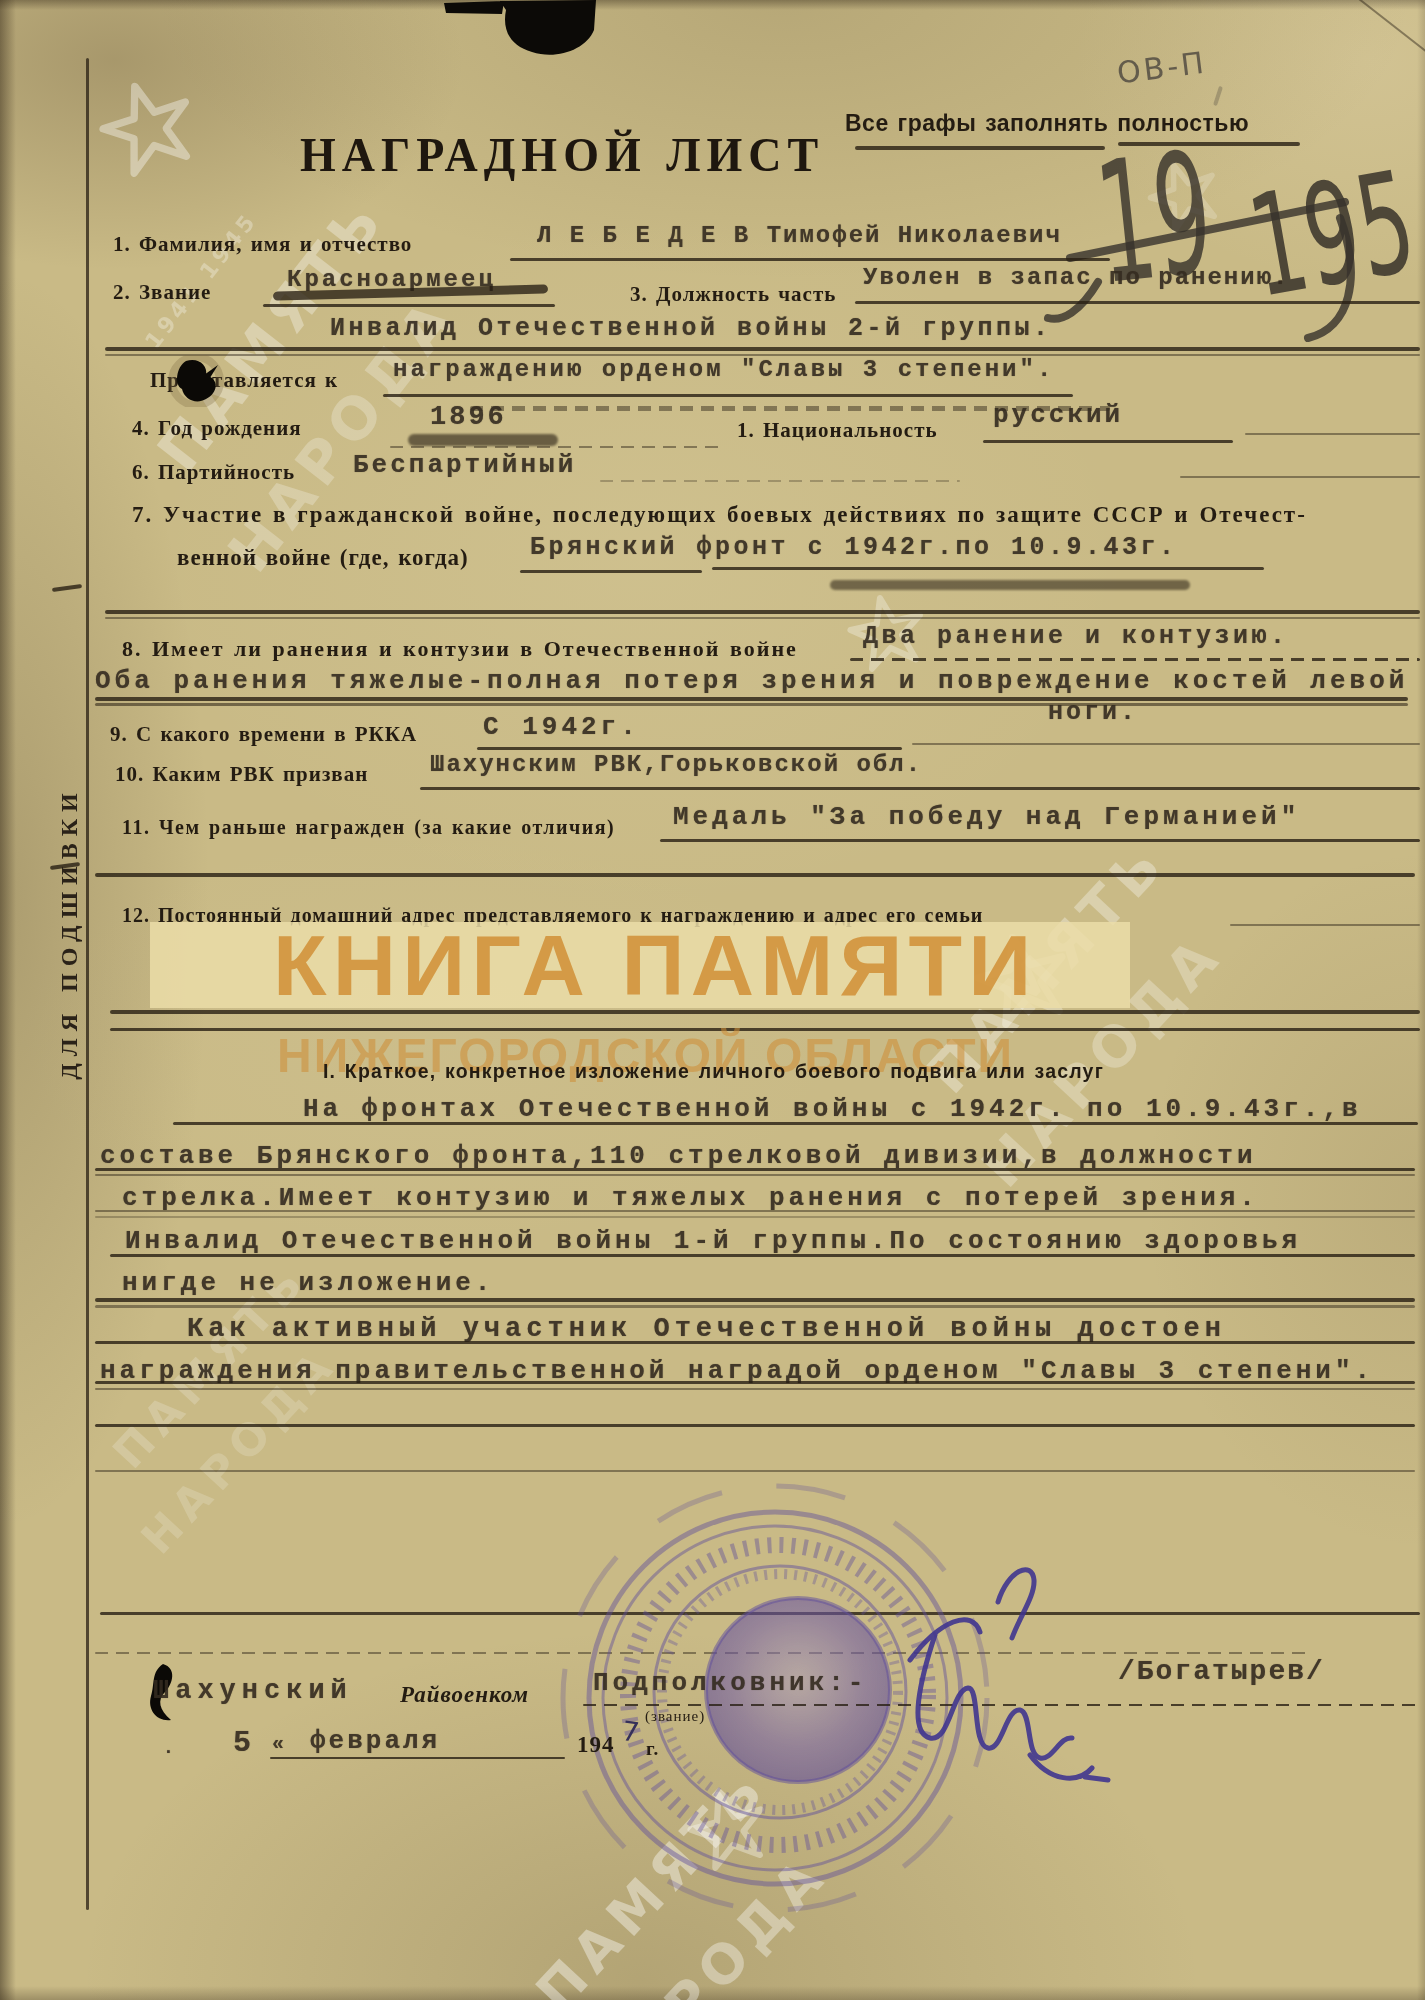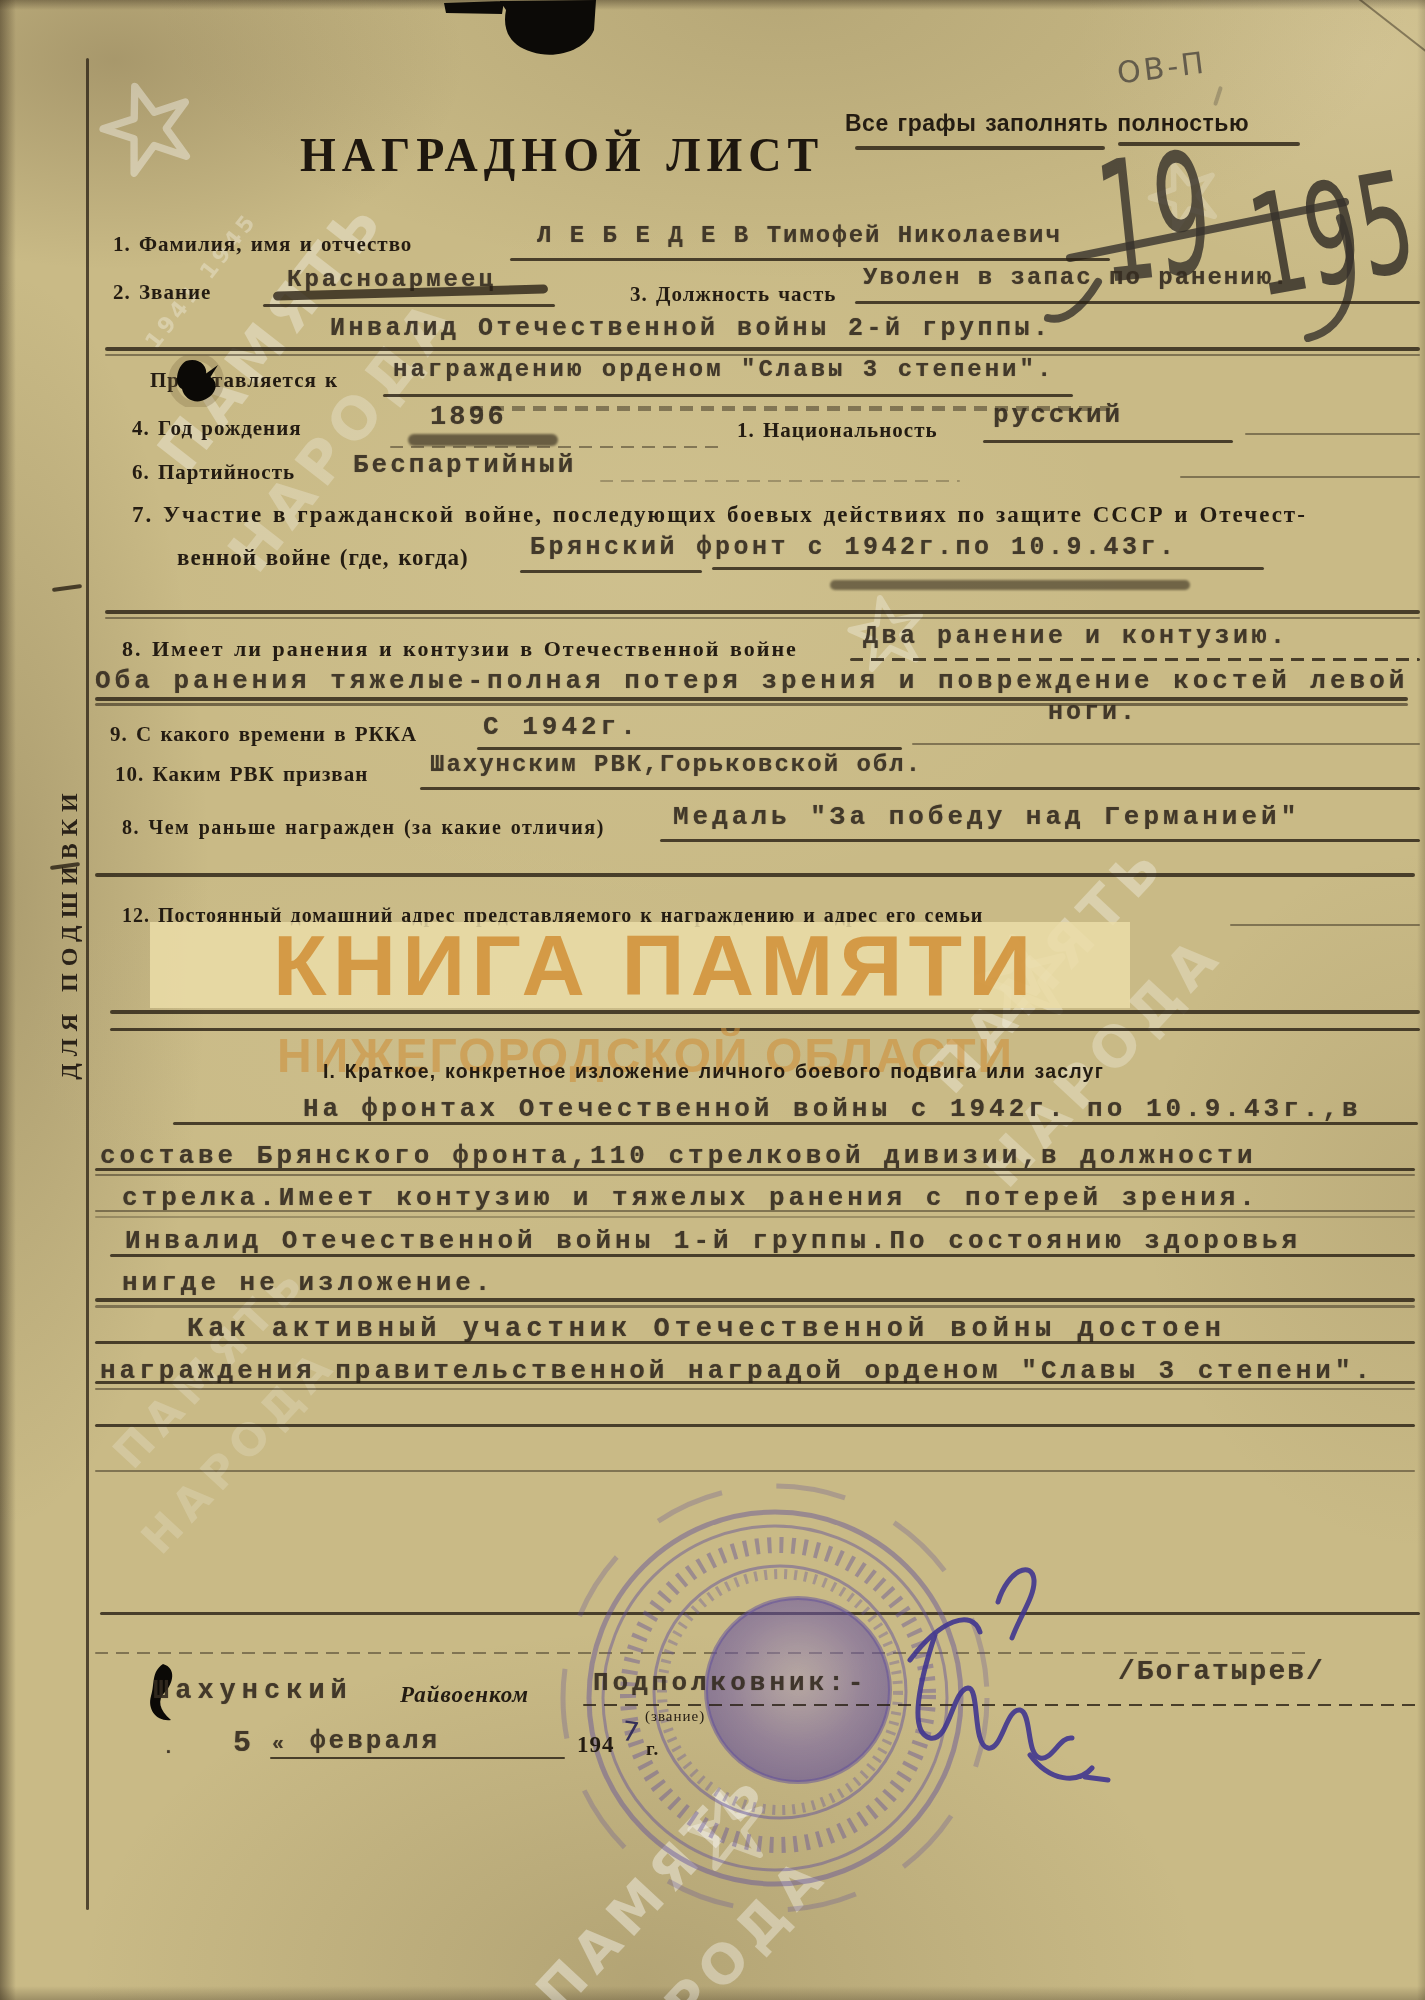--- a/index.html
+++ b/index.html
@@ -167,21 +167,21 @@
 
   <div class="lbl" style="left:110px;top:722px">9. С какого времени в РККА</div>
   <div class="typed" style="left:483px;top:712px;font-size:26px;letter-spacing:4px">С 1942г.</div>
   <div class="ln" style="left:477px;top:747px;width:425px"></div>
   <div class="ln f" style="left:912px;top:743px;width:508px;height:2px"></div>
 
   <div class="lbl" style="left:115px;top:762px">10. Каким РВК призван</div>
   <div class="typed" style="left:430px;top:751px;font-size:24px;letter-spacing:2px">Шахунским РВК,Горьковской обл.</div>
   <div class="ln" style="left:420px;top:787px;width:1000px"></div>
 
-  <div class="lbl" style="left:122px;top:816px;font-size:20px;letter-spacing:1.5px">8. Чем раньше награжден (за какие отличия)</div>
+  <div class="lbl" style="left:122px;top:816px;font-size:20px;letter-spacing:1.5px">11. Чем раньше награжден (за какие отличия)</div>
   <div class="typed" style="left:673px;top:802px;font-size:26px;letter-spacing:4px">Медаль "За победу над Германией"</div>
   <div class="ln" style="left:660px;top:839px;width:760px"></div>
   <div class="ln" style="left:95px;top:873px;width:1320px;height:4px"></div>
 
   <div class="lbl" style="left:122px;top:904px;font-size:20px;letter-spacing:1px">12. Постоянный домашний адрес представляемого к награждению и адрес его семьи</div>
   <div class="ln f" style="left:1230px;top:924px;width:190px;height:2px"></div>
 
   <div style="position:absolute;left:150px;top:922px;width:980px;height:86px;background:rgba(235,221,168,.85)"></div>
   <div style="position:absolute;left:273px;top:916px;font-family:'Liberation Sans',sans-serif;font-weight:bold;font-size:86px;letter-spacing:6px;transform:scale(1.02,1.0);transform-origin:left top;color:rgba(205,133,39,.75);white-space:nowrap">КНИГА ПАМЯТИ</div>
   <div class="ln" style="left:110px;top:1010px;width:1310px;height:4px"></div>

